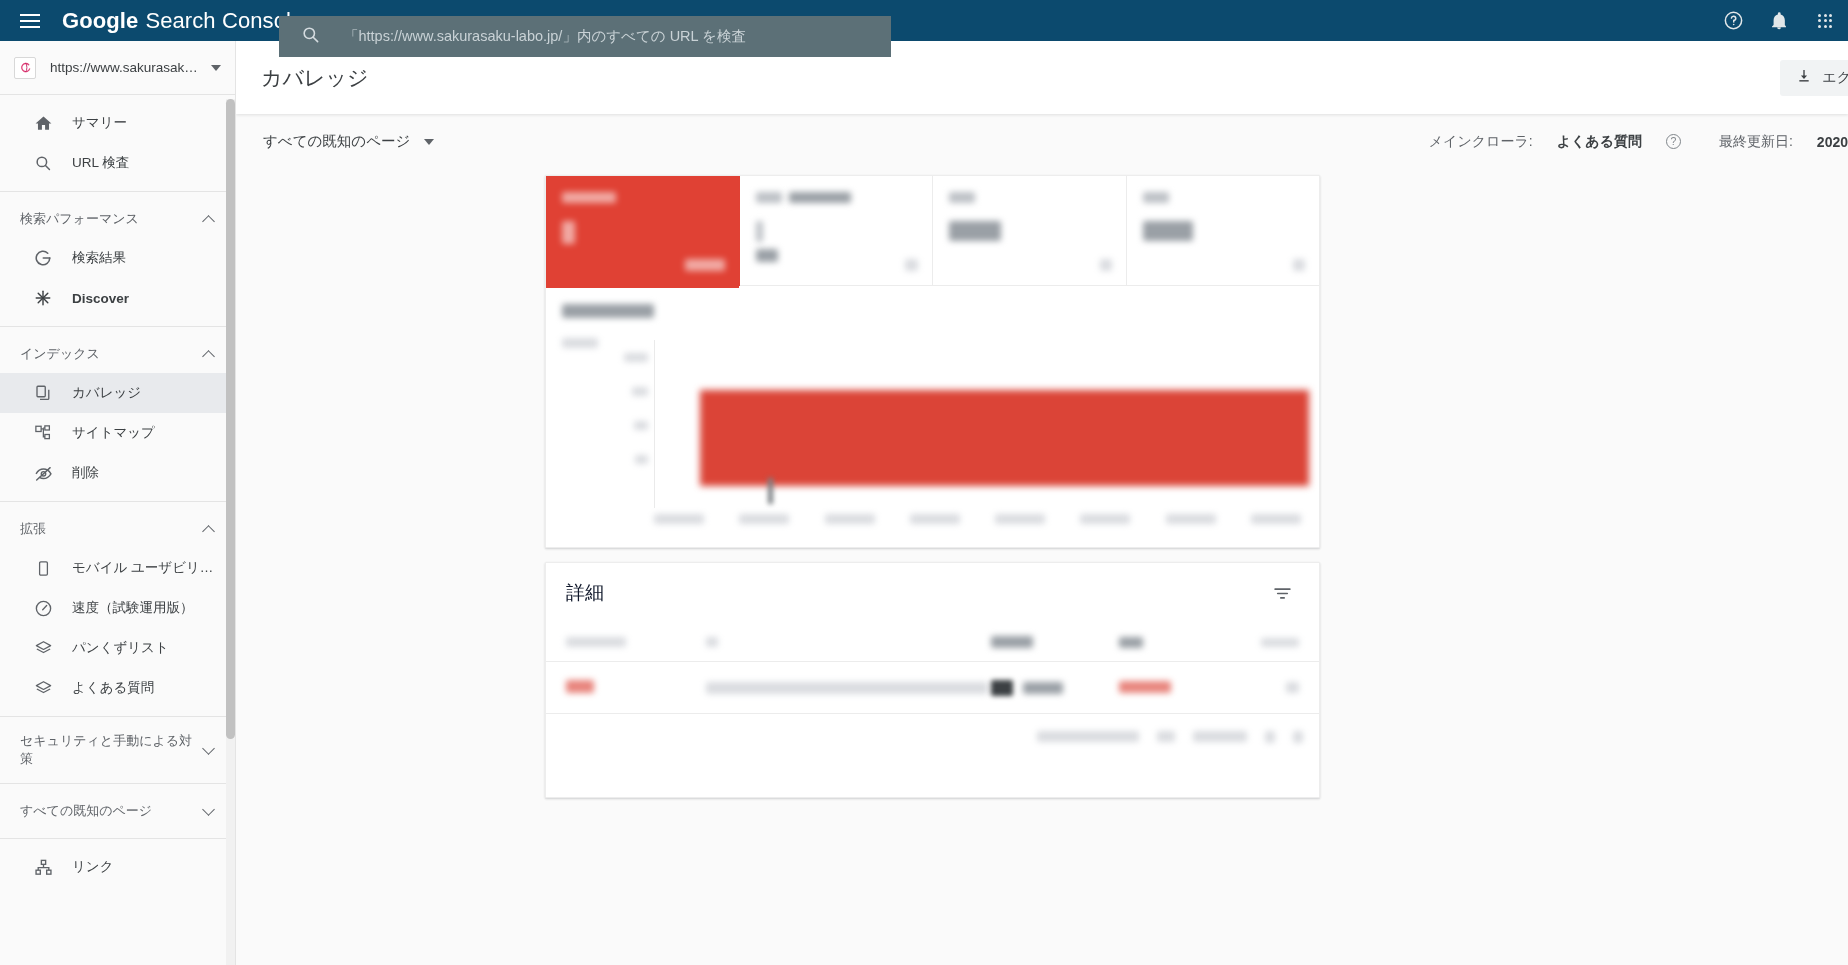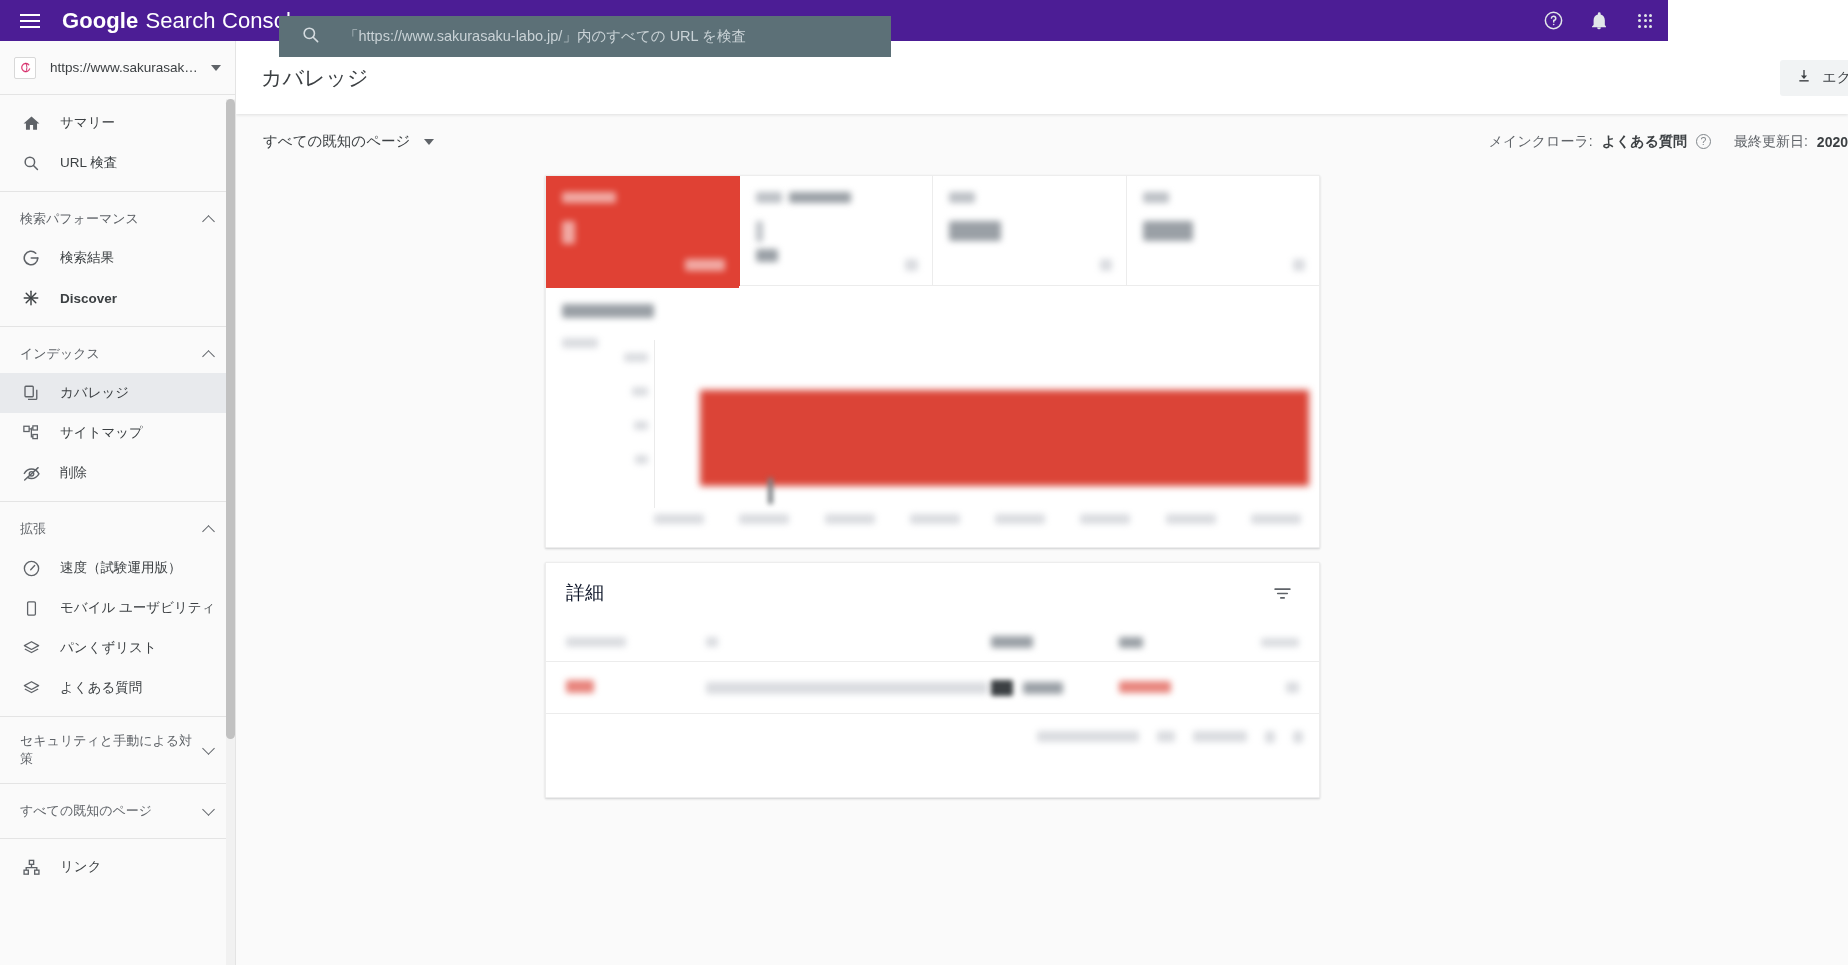--- a/index.html
+++ b/index.html
@@ -7,22 +7,22 @@
     width: 1848px; height: 965px;
     overflow: hidden;
     background: #FFFFFF;
     font-family: "Liberation Sans", "DejaVu Sans", sans-serif;
     -webkit-font-smoothing: antialiased;
   }
 
   
   .topbar {
     position: absolute; top: 0; left: 0;
-    width: 1668px; height: 41px;
-    background: #4c1d95;
+    width: 1848px; height: 41px;
+    background: #0c4a6e;
     display: flex; align-items: center;
     z-index: 50;
   }
   .hamburger {
     width: 20px; height: 14px;
     margin-left: 20px; margin-right: 22px;
     display: flex; flex-direction: column; justify-content: space-between;
     cursor: pointer;
   }
   .hamburger i { display: block; height: 2px; background: #FFFFFF; border-radius: 0; }
@@ -97,21 +97,21 @@
     border-top: 6px solid #5F6368;
     margin-left: 10px; margin-right: 6px;
   }
 
   .nav-group { padding: 8px 0; border-bottom: 1px solid #E4E4E4; }
   .nav-group.last { border-bottom: none; }
 
   .nav-item {
     height: 40px;
     display: flex; align-items: center;
-    padding-left: 20px; padding-right: 12px;
+    padding-left: 32px; padding-right: 12px;
     cursor: pointer;
     color: #3C4043;
     font-size: 13.5px;
     white-space: nowrap;
   }
   .nav-item.active { background: #E8EAED; }
   .nav-item .ico {
     width: 22px; flex: 0 0 auto;
     display: flex; align-items: center; justify-content: center;
     margin-right: 18px;
@@ -189,21 +189,21 @@
     cursor: pointer;
   }
   .filter-chip .fc-lbl { font-size: 14.5px; color: #3C4043; }
   .fc-caret {
     width: 0; height: 0;
     border-left: 5.5px solid transparent; border-right: 5.5px solid transparent;
     border-top: 6.5px solid #5F6368;
   }
   .crawler-info {
     position: absolute; right: 0; top: 0;
-    height: 55px; display: flex; align-items: center; gap: 9px;
+    height: 55px; display: flex; align-items: center; gap: 24px;
     font-size: 14px; color: #3C4043; white-space: nowrap;
   }
   .crawler-info .lbl-mut { color: #5F6368; }
   .qmark {
     width: 15px; height: 15px; border-radius: 50%;
     border: 1.4px solid #80868B; color: #80868B;
     font-size: 10.5px; line-height: 12.5px; text-align: center;
     flex: 0 0 auto;
   }
   .updated { margin-left: 14px; }
@@ -479,34 +479,34 @@
     </div>
   </div>
 
   <div class="nav-group">
     <div class="nav-section-head">
       <span class="sh-lbl">拡張</span>
       <span class="chev up"></span>
     </div>
     <div class="nav-item">
       <span class="ico">
+        <svg width="17" height="17" viewBox="0 0 24 24" fill="none" stroke="#5F6368" stroke-width="1.8">
+          <rect x="6.5" y="2.5" width="11" height="19" rx="1.6"></rect>
+        </svg>
+      </span>
+      <span class="lbl">モバイル ユーザビリティ</span>
+    </div>
+    <div class="nav-item">
+      <span class="ico">
         <svg width="19" height="19" viewBox="0 0 24 24" fill="none" stroke="#5F6368" stroke-width="1.7">
           <circle cx="12" cy="12" r="9"></circle>
           <path d="M16 8.3l-5 5.2" stroke-linecap="round"></path>
         </svg>
       </span>
       <span class="lbl">速度（試験運用版）</span>
-    </div>
-    <div class="nav-item">
-      <span class="ico">
-        <svg width="17" height="17" viewBox="0 0 24 24" fill="none" stroke="#5F6368" stroke-width="1.8">
-          <rect x="6.5" y="2.5" width="11" height="19" rx="1.6"></rect>
-        </svg>
-      </span>
-      <span class="lbl">モバイル ユーザビリティ</span>
     </div>
     <div class="nav-item">
       <span class="ico">
         <svg width="19" height="19" viewBox="0 0 24 24" fill="none" stroke="#5F6368" stroke-width="1.6" stroke-linejoin="round">
           <path d="M12 3.4 21 8.3 12 13.2 3 8.3z"></path>
           <path d="M3.6 12.6 12 17.1l8.4-4.5"></path>
         </svg>
       </span>
       <span class="lbl">パンくずリスト</span>
     </div>

